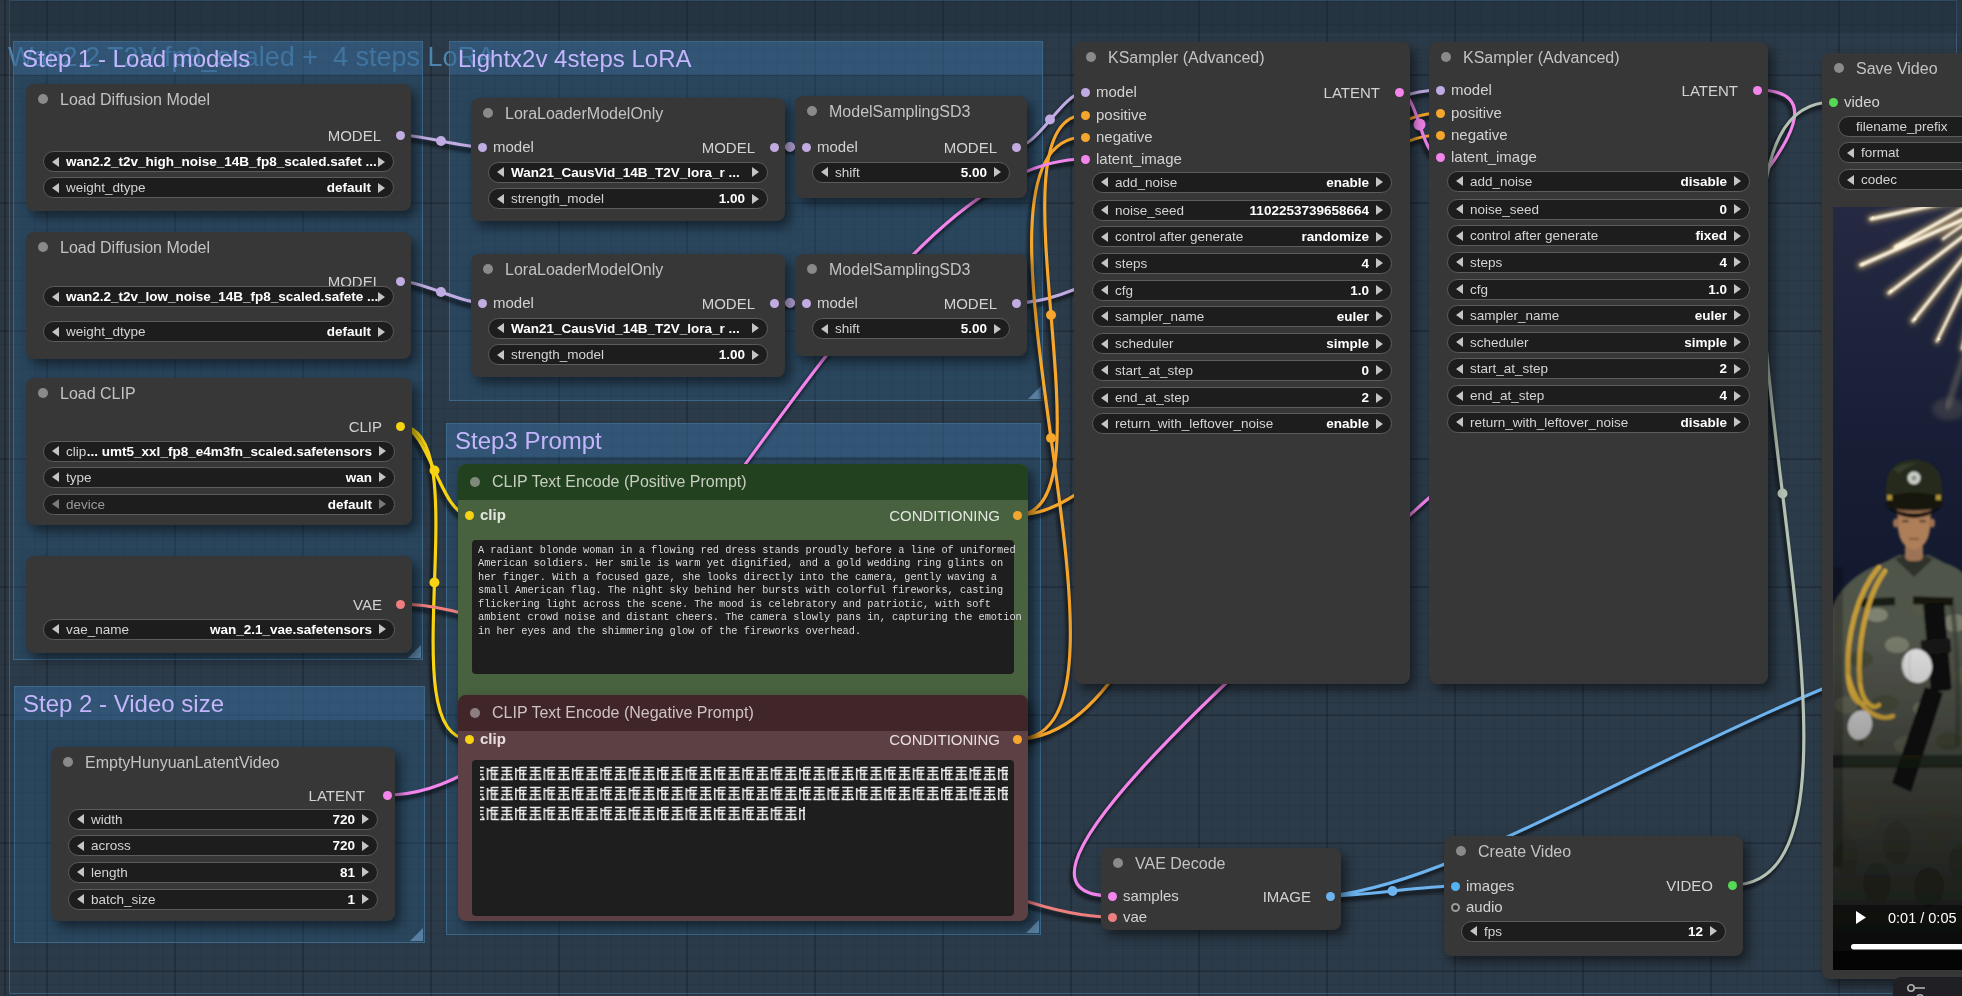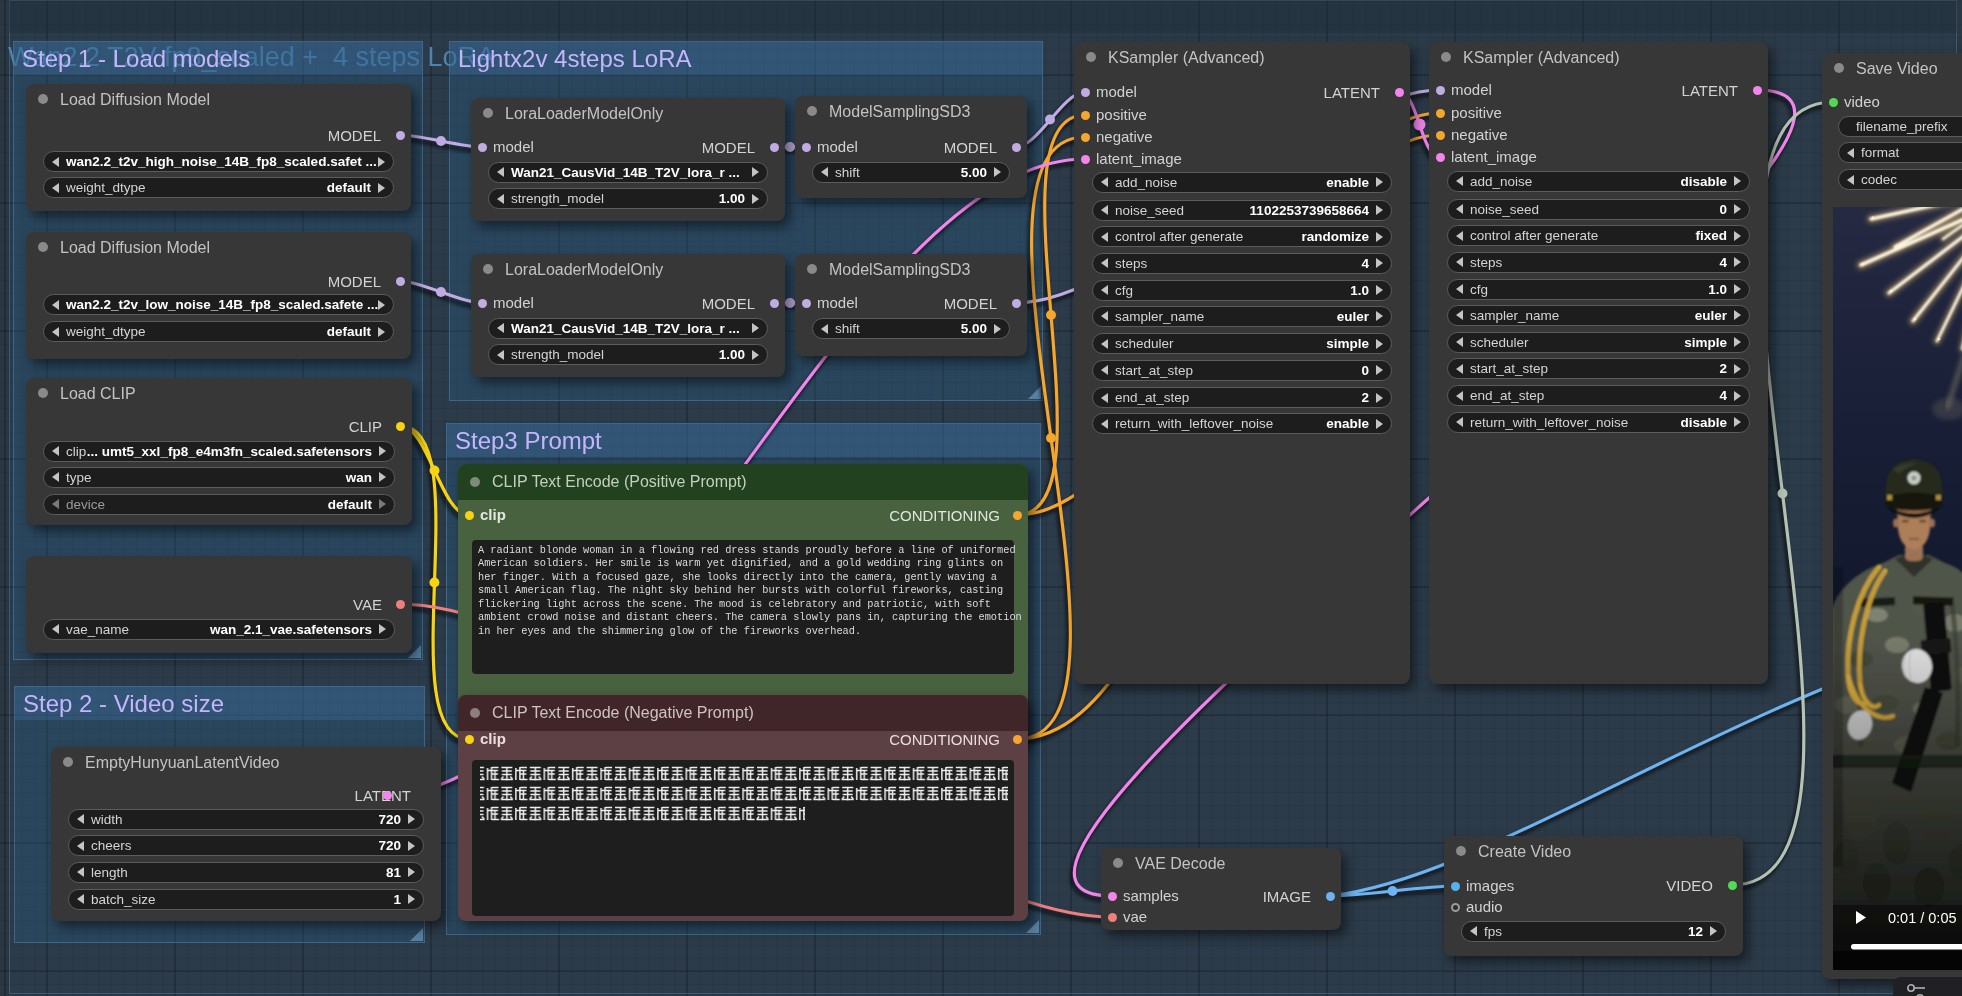--- a/index.html
+++ b/index.html
@@ -164,21 +164,21 @@
     </div>
 </div>
 
 <div class="node" style="left:26px;top:232px;width:385px;height:127px;">
   <div class="ntitle">
       <div class="ndot"></div>
       <span>Load Diffusion Model</span>
     </div>
   <div class="outlab" style="right:30px;top:41px;">MODEL</div>
     <div class="sdot" style="left:369.5px;top:44.5px;background:#c0ace2;"></div>
-  <div class="w" style="top:54px;margin-top:8px;">
+  <div class="w" style="top:54px;">
       <i class="la"></i>
       <span class="fv">wan2.2_t2v_low_noise_14B_fp8_scaled.safete ...</span>
       <i class="ra"></i>
     </div>
   <div class="w" style="top:89px;">
       <i class="la"></i>
       <span class="lb">weight_dtype</span>
       <span class="vl">default</span>
       <i class="ra"></i>
     </div>
@@ -215,36 +215,36 @@
   <div class="outlab" style="right:30px;top:40px;">VAE</div>
     <div class="sdot" style="left:369.5px;top:43.5px;background:#ef7f7f;"></div>
   <div class="w" style="top:62.5px;">
       <i class="la"></i>
       <span class="lb">vae_name</span>
       <span class="vl">wan_2.1_vae.safetensors</span>
       <i class="ra"></i>
     </div>
 </div>
 
-<div class="node" style="left:51px;top:747px;width:390px;height:174px;">
+<div class="node" style="left:51px;top:747px;width:344px;height:174px;">
   <div class="ntitle">
       <div class="ndot"></div>
       <span>EmptyHunyuanLatentVideo</span>
     </div>
   <div class="outlab" style="right:30px;top:40px;">LATENT</div>
     <div class="sdot" style="left:331.5px;top:43.5px;background:#f385ec;"></div>
   <div class="w" style="top:61.5px;">
       <i class="la"></i>
       <span class="lb">width</span>
       <span class="vl">720</span>
       <i class="ra"></i>
     </div>
   <div class="w" style="top:88px;">
       <i class="la"></i>
-      <span class="lb">cheers</span>
+      <span class="lb">across</span>
       <span class="vl">720</span>
       <i class="ra"></i>
     </div>
   <div class="w" style="top:114.5px;">
       <i class="la"></i>
       <span class="lb">length</span>
       <span class="vl">81</span>
       <i class="ra"></i>
     </div>
   <div class="w" style="top:141.5px;">

